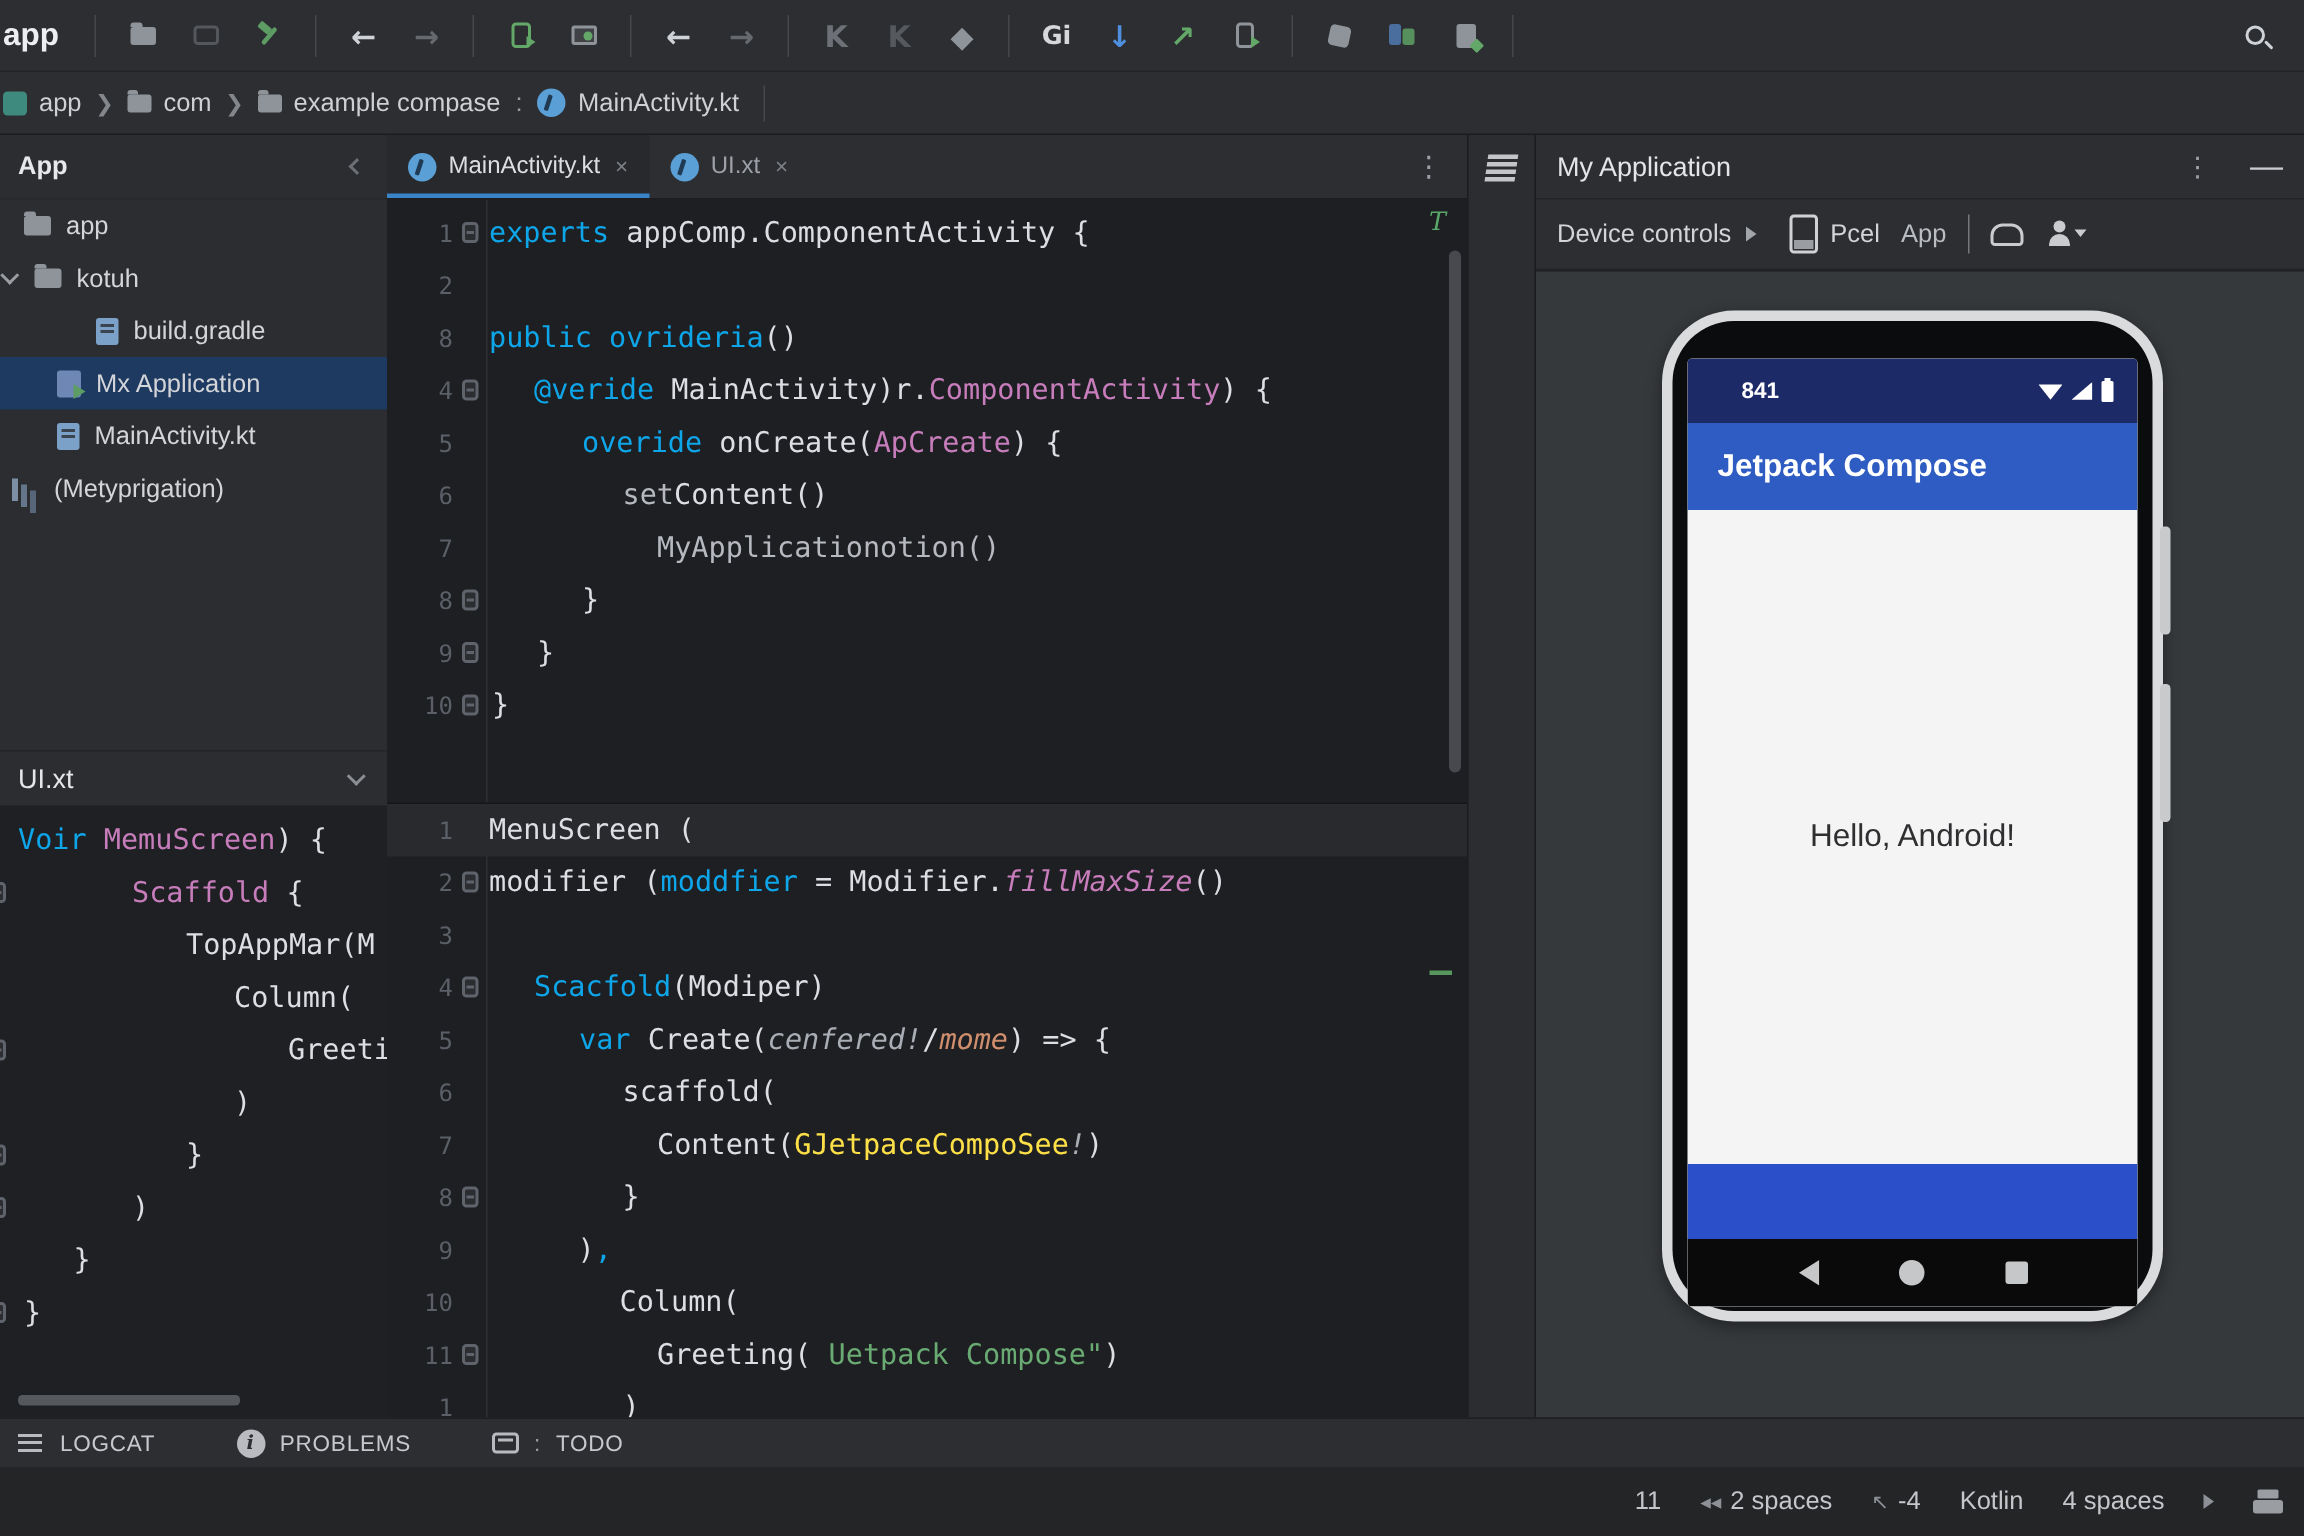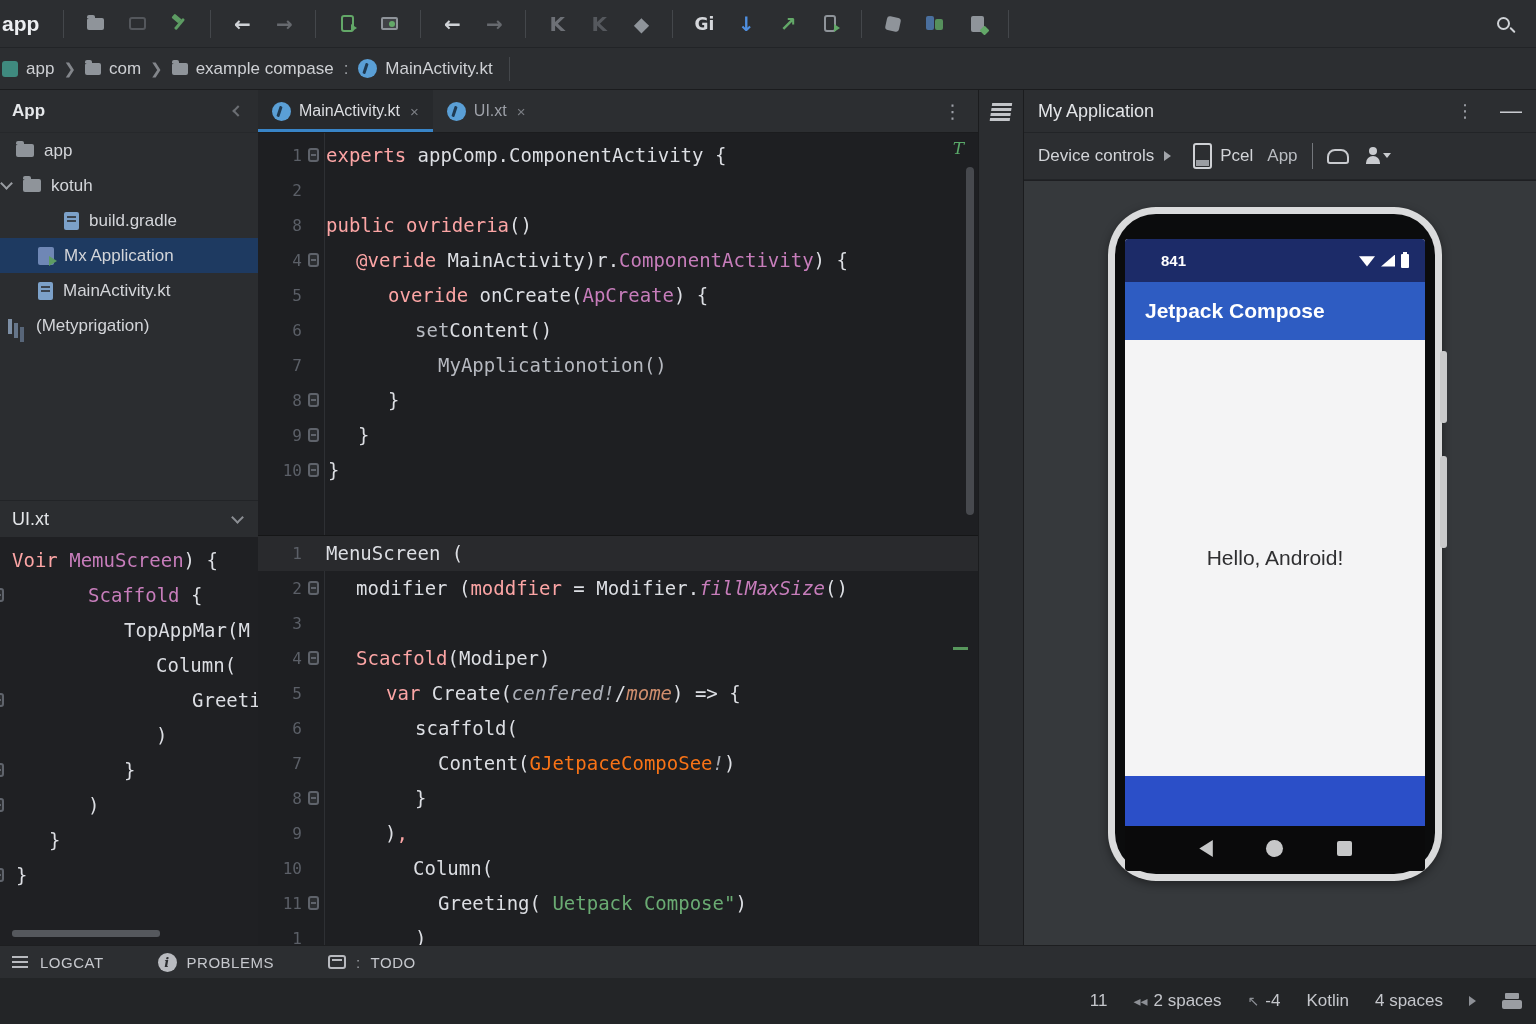--- a/index.html
+++ b/index.html
@@ -100,24 +100,24 @@
   #ed2 { left:258px; top:535px; width:720px; height:410px; border-top:1px solid #151617; }
   .gutter-sep { position:absolute; left:66px; top:0; bottom:0; width:1px; background:#2e3034; }
   .cl { position:relative; height:35px; line-height:35px; white-space:pre;
     font-family:"DejaVu Sans Mono", monospace; font-size:19px; }
   .cl.hl { background:#292a2d; }
   .ln { position:absolute; left:0; width:44px; text-align:right; color:#5b5f67; font-size:16px; }
   .fold { position:absolute; left:50px; top:10px; width:11px; height:14px;
     border:2px solid #5f636b; border-radius:3px; background:#2b2d30; }
   .fold::after { content:""; position:absolute; left:1px; top:4px; right:1px; height:2px; background:#5f636b; }
   .codepart { display:block; margin-left:68px; overflow:hidden; }
-  .tk-kw { color:#fca5a5; } .tk-kwit { color:#cf8e6d; font-style:italic; }
+  .tk-kw { color:#0ea5e9; } .tk-kwit { color:#cf8e6d; font-style:italic; }
   .tk-type { color:#c77dbb; } .tk-typeit { color:#c77dbb; font-style:italic; }
   .tk-str { color:#6aab73; } .tk-fn { color:#dcdee3; }
-  .tk-plain { color:#b6b9c0; } .tk-dim { color:#f97316; } .tk-dimit { color:#a9adb5; font-style:italic; }
+  .tk-plain { color:#b6b9c0; } .tk-dim { color:#fde047; } .tk-dimit { color:#a9adb5; font-style:italic; }
   .no-gutter .codepart { margin-left:12px; }
   #ed1-T { position:absolute; right:14px; top:5px; color:#59a869; font-size:17px;
     font-family:"DejaVu Serif", serif; font-style:italic; }
   #ed1-scroll { position:absolute; right:4px; top:34px; width:8px; height:348px; background:#47494e; border-radius:4px; }
   #ed2-dash { position:absolute; right:10px; top:111px; width:15px; height:3px; background:#57965c; }
   
   #strip { left:978px; top:90px; width:46px; height:855px; background:#2b2d30;
     border-left:1px solid #1b1c1e; border-right:1px solid #1b1c1e; }
   .i-layers { position:absolute; left:13px; top:13px; width:20px; height:18px; }
   .i-layers::before { content:""; position:absolute; left:0; top:0; width:20px; height:3px; background:#c3c5c9;
@@ -363,21 +363,21 @@
       <div class="cl"><span class="ln">9</span><span class="fold"></span><span class="codepart" style="padding-left: 32px;"><span class="tk-fn">}</span></span></div>
       <div class="cl"><span class="ln">10</span><span class="fold"></span><span class="codepart" style="padding-left: 2px;"><span class="tk-fn">}</span></span></div>
     </div>
   <span id="ed1-T">T</span>
   <div id="ed1-scroll"></div>
 </div>
 <div id="ed2" class="abs editor">
   <div class="gutter-sep"></div>
   <div id="ed2-code">
       <div class="cl hl"><span class="ln">1</span><span class="codepart" style="padding-left: 0px;"><span class="tk-fn">MenuScreen (</span></span></div>
-      <div class="cl"><span class="ln">2</span><span class="fold"></span><span class="codepart" style="padding-left: 30px;"><span class="tk-fn">modifier (</span><span class="tk-kw">moddfier</span><span class="tk-fn"> = Modifier.</span><span class="tk-typeit">fillMaxSize</span><span class="tk-fn">()</span></span></div>
+      <div class="cl"><span class="ln">2</span><span class="fold"></span><span class="codepart" style=""><span class="tk-fn">modifier (</span><span class="tk-kw">moddfier</span><span class="tk-fn"> = Modifier.</span><span class="tk-typeit">fillMaxSize</span><span class="tk-fn">()</span></span></div>
       <div class="cl"><span class="ln">3</span><span class="codepart" style="padding-left: 0px;"></span></div>
       <div class="cl"><span class="ln">4</span><span class="fold"></span><span class="codepart" style="padding-left: 30px;"><span class="tk-kw">Scacfold</span><span class="tk-fn">(Modiper)</span></span></div>
       <div class="cl"><span class="ln">5</span><span class="codepart" style="padding-left: 60px;"><span class="tk-kw">var </span><span class="tk-fn">Create(</span><span class="tk-dimit">cenfered!</span><span class="tk-fn">/</span><span class="tk-kwit">mome</span><span class="tk-fn">) =&gt; {</span></span></div>
       <div class="cl"><span class="ln">6</span><span class="codepart" style="padding-left: 89px;"><span class="tk-fn">scaffold(</span></span></div>
       <div class="cl"><span class="ln">7</span><span class="codepart" style="padding-left: 112px;"><span class="tk-fn">Content(</span><span class="tk-dim">GJetpaceCompoSee</span><span class="tk-dimit">!</span><span class="tk-fn">)</span></span></div>
       <div class="cl"><span class="ln">8</span><span class="fold"></span><span class="codepart" style="padding-left: 89px;"><span class="tk-fn">}</span></span></div>
       <div class="cl"><span class="ln">9</span><span class="codepart" style="padding-left: 59px;"><span class="tk-fn">)</span><span class="tk-kw">,</span></span></div>
       <div class="cl"><span class="ln">10</span><span class="codepart" style="padding-left: 87px;"><span class="tk-fn">Column(</span></span></div>
       <div class="cl"><span class="ln">11</span><span class="fold"></span><span class="codepart" style="padding-left: 112px;"><span class="tk-fn">Greeting( </span><span class="tk-str">Uetpack Compose"</span><span class="tk-fn">)</span></span></div>
       <div class="cl"><span class="ln">1</span><span class="codepart" style="padding-left: 89px;"><span class="tk-fn">)</span></span></div>

